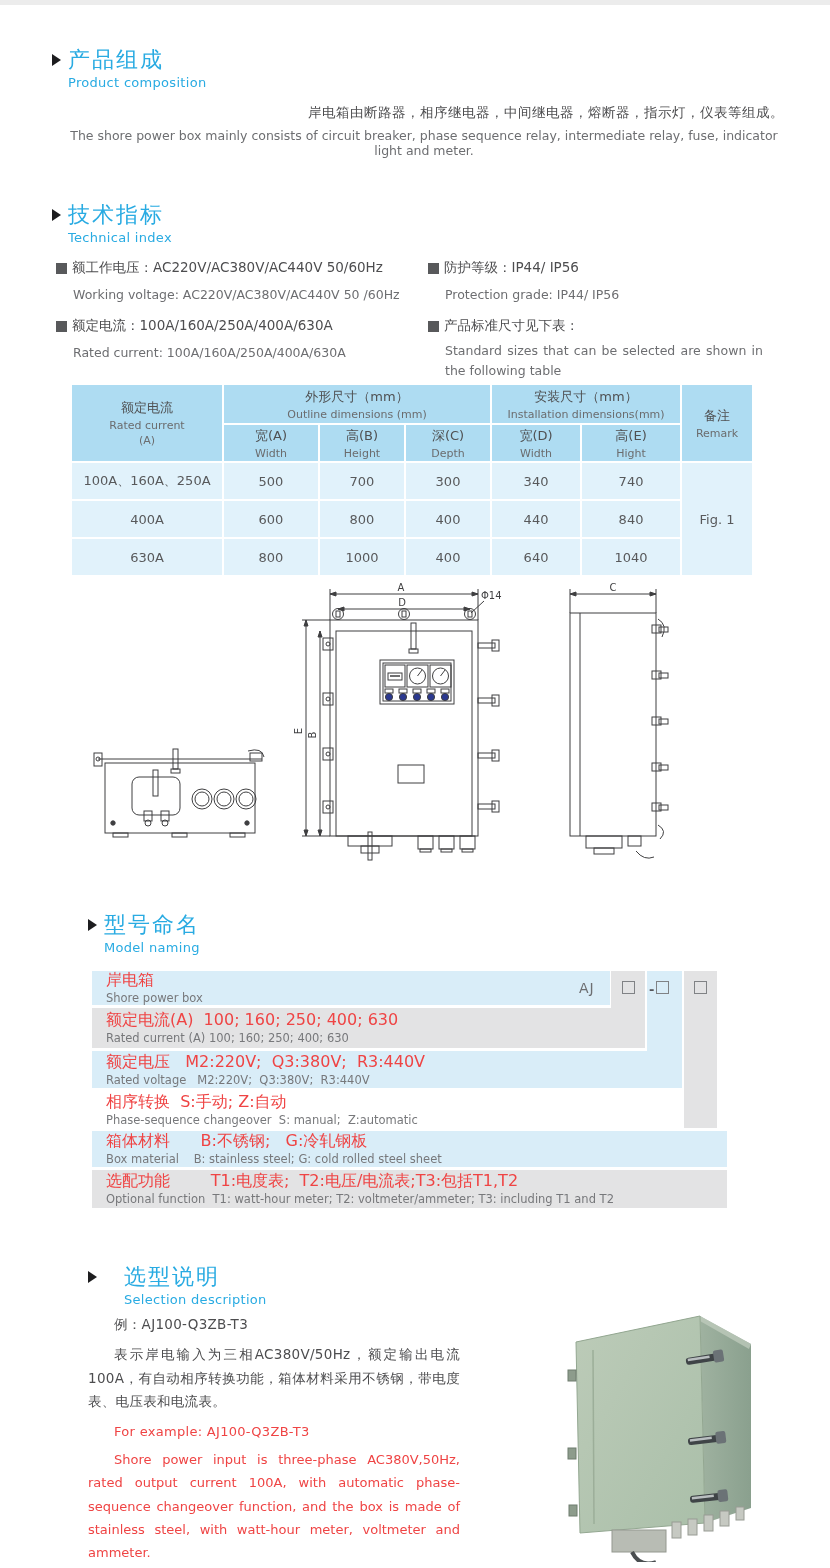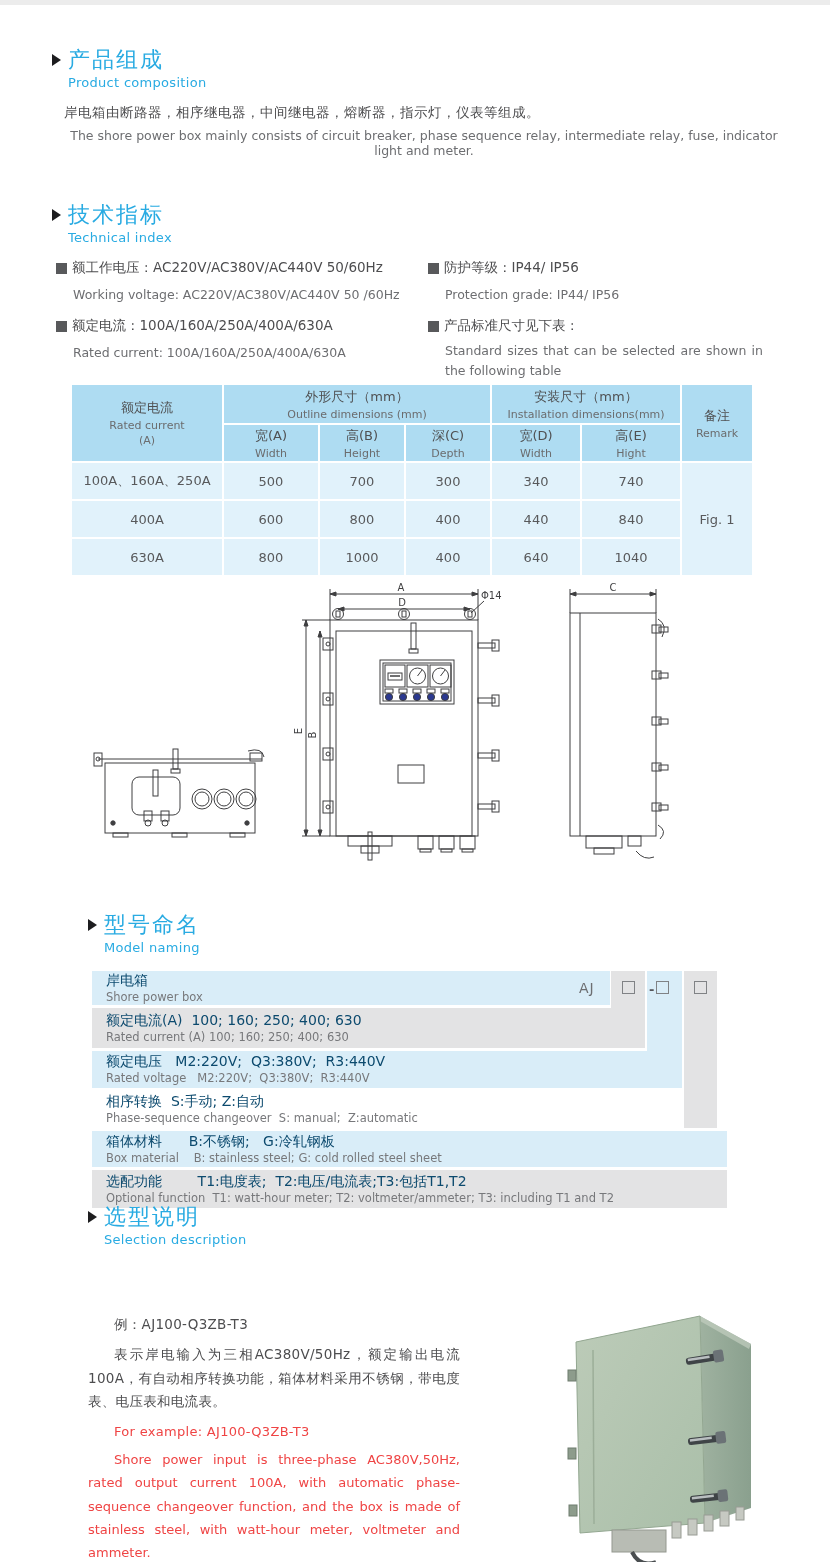--- a/index.html
+++ b/index.html
@@ -38,21 +38,21 @@
   table.dims th.sub{height:34px;}
   table.dims th.tall{height:72px;}
 
   
   .naming{width:635px;height:237px;position:absolute;}
   .nblock{position:absolute;}
   .nblue{background:#d9edf8;}
   .ngray{background:#e3e3e4;}
   .nrow-text{position:absolute;left:14px;display:flex;flex-direction:column;justify-content:center;height:100%;}
   .nrow{position:absolute;left:0;width:100%;}
-  .n-zh{font-size:14px;color:#0c4a6e;line-height:1.35;white-space:pre;}
+  .n-zh{font-size:16px;color:#ef4444;line-height:1.35;white-space:pre;}
   .n-en{font-size:11.5px;color:#77787b;line-height:1.35;white-space:pre;}
   .code-box{display:inline-block;width:11px;height:11px;border:1.5px solid #808285;background:transparent;}
   .aj{font-size:14px;color:#6d6e71;letter-spacing:1px;}
   .dash{font-size:13px;color:#55565a;margin-right:2px;font-weight:bold;}
 
   
   .sel-text{width:372px;font-size:13.5px;color:#4d4d4f;}
   .sel-line{margin:0 0 9px 0;text-indent:26px;letter-spacing:.3px;}
   .sel-para-zh{margin:0 0 10px 0;text-indent:26px;text-align:justify;line-height:1.75;letter-spacing:.3px;}
   .sel-en{font-size:13px;color:#ef4444;}
@@ -65,21 +65,21 @@
 
 <div class="abs top-strip"></div>
 
 <div class="abs sec-head" style="left:52px;top:48px;">
   <span class="sec-arrow"></span>
   <div>
     <div class="sec-title">产品组成</div>
     <div class="sec-sub">Product composition</div>
   </div>
 </div>
-<div class="abs body-zh" style="left:64px;top:104px;width:720px;">岸电箱由断路器，相序继电器，中间继电器，熔断器，指示灯，仪表等组成。</div>
+<div class="abs body-zh" style="left:64px;top:104px;width:720px;text-align:right;">岸电箱由断路器，相序继电器，中间继电器，熔断器，指示灯，仪表等组成。</div>
 <div class="abs body-en" style="left:64px;top:128px;width:720px;text-align:center;">The shore power box mainly consists of circuit breaker, phase sequence relay, intermediate relay, fuse, indicator light and meter.</div>
 
 <div class="abs sec-head" style="left:52px;top:203px;">
   <span class="sec-arrow"></span>
   <div>
     <div class="sec-title">技术指标</div>
     <div class="sec-sub">Technical index</div>
   </div>
 </div>
 
@@ -406,21 +406,21 @@
       <span class="n-en">Optional function  T1: watt-hour meter; T2: voltmeter/ammeter; T3: including T1 and T2</span>
     </div>
   </div>
 
   <span class="abs aj" style="left:487px;top:9px;">AJ</span>
   <span class="abs code-box" style="left:530px;top:10px;"></span>
   <span class="abs" style="left:557px;top:8px;"><span class="dash">-</span><span class="code-box"></span></span>
   <span class="abs code-box" style="left:602px;top:10px;"></span>
 </div>
 
-<div class="abs sec-head" style="left:88px;top:1205px;">
+<div class="abs sec-head" style="left:88px;top:1265px;gap:20px;">
   <span class="sec-arrow"></span>
   <div>
     <div class="sec-title">选型说明</div>
     <div class="sec-sub">Selection description</div>
   </div>
 </div>
 
 <div class="abs sel-text" style="left:88px;top:1316px;">
   <p class="sel-line">例：AJ100-Q3ZB-T3</p>
   <p class="sel-para-zh">表示岸电输入为三相AC380V/50Hz，额定输出电流100A，有自动相序转换功能，箱体材料采用不锈钢，带电度表、电压表和电流表。</p>

